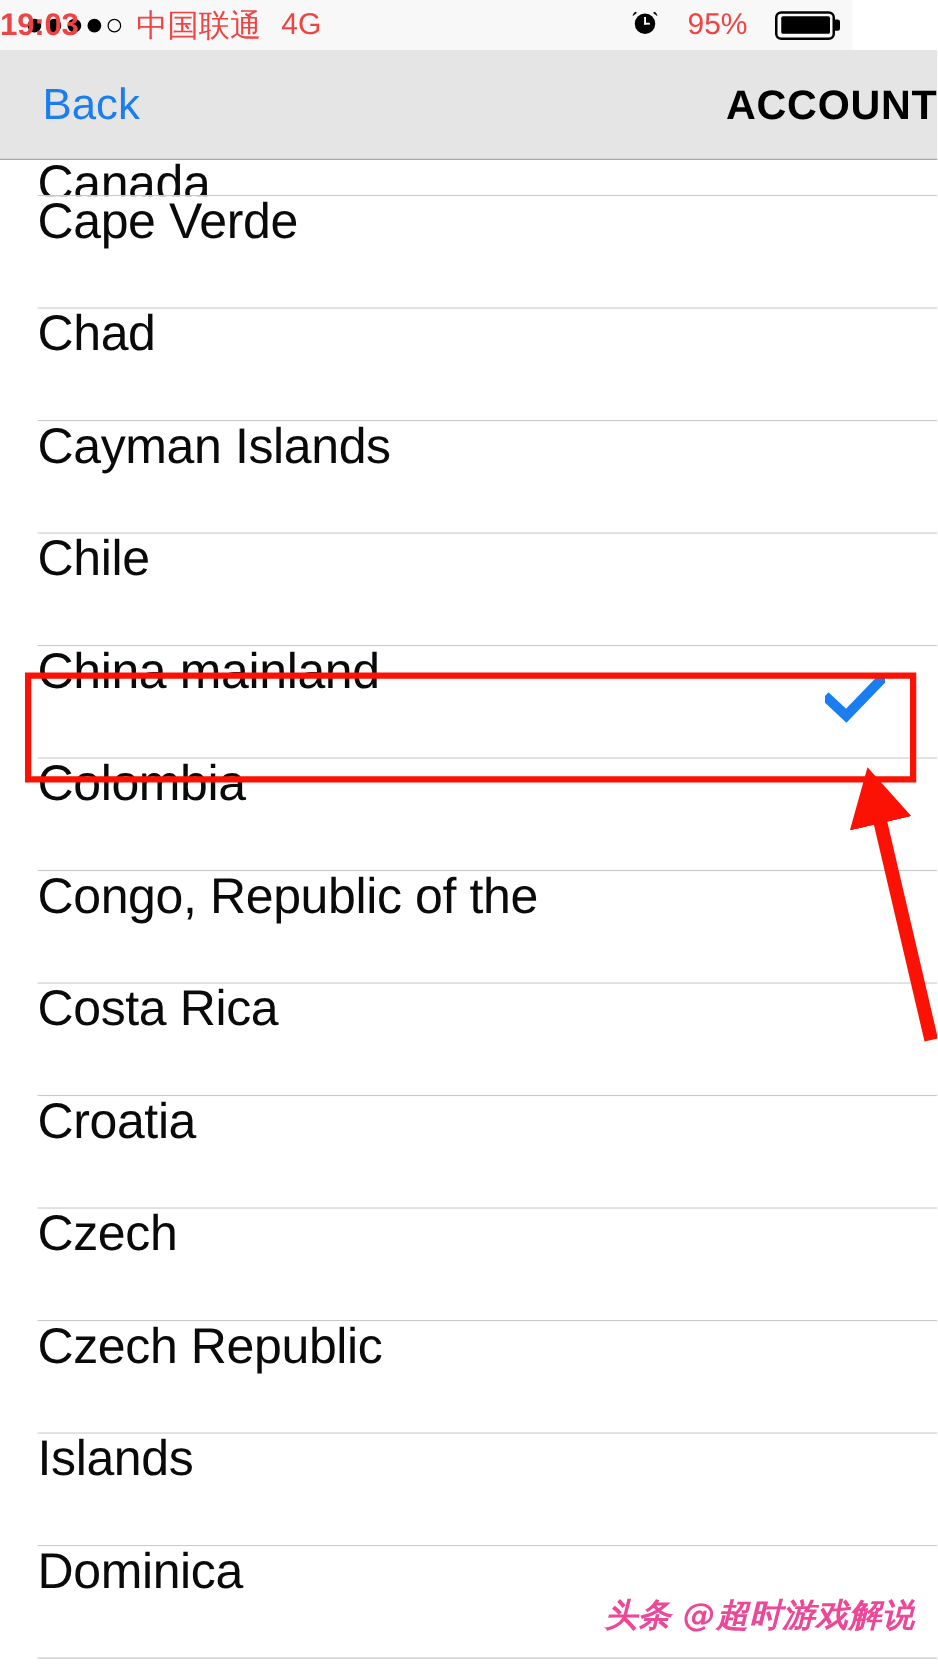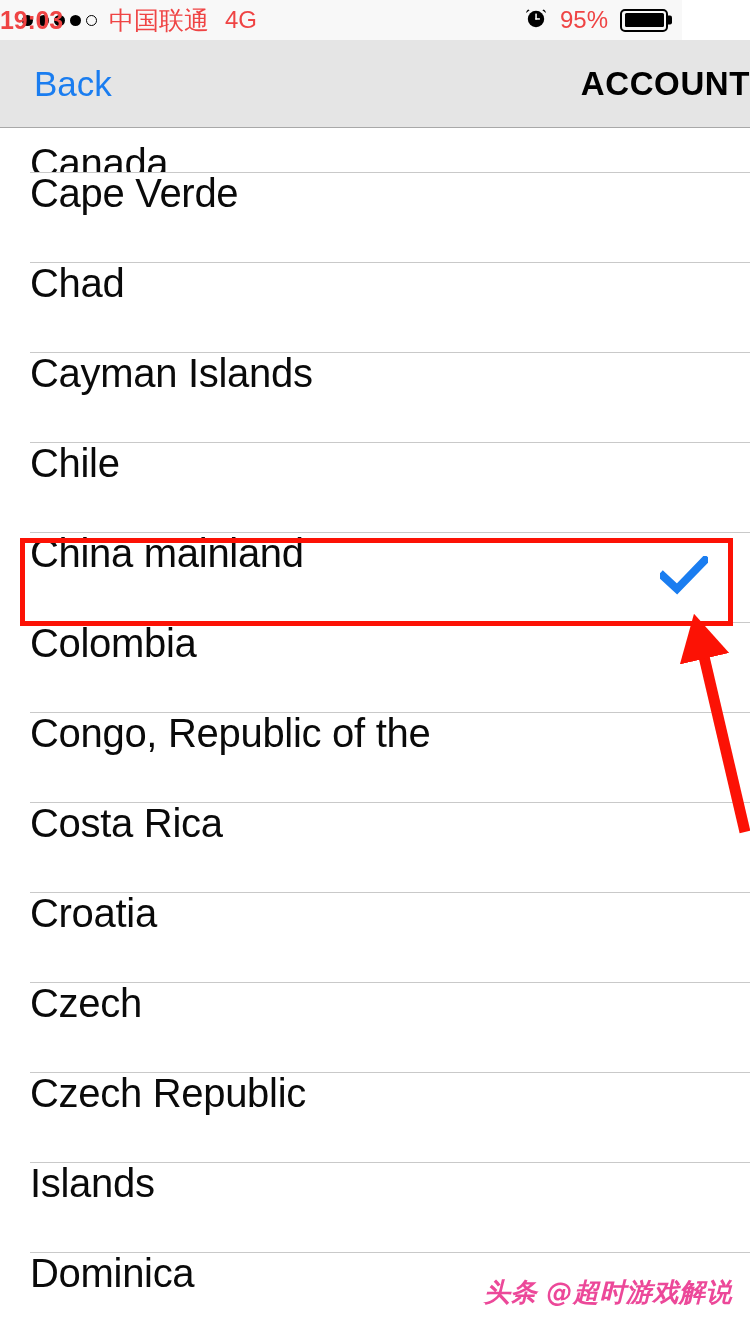--- a/index.html
+++ b/index.html
@@ -76,21 +76,21 @@
     font-size: 25px;
     font-weight: bold;
     letter-spacing: -0.2px;
   }
 
   .sb-right {
     position: absolute;
     right: 14px;
     display: flex;
     align-items: center;
-    gap: 12px;
+    gap: 22px;
     justify-content: space-between;
   }
 
   .alarm-icon { display: block; }
 
   .battery-pct {
     font-size: 24px;
     line-height: 1;
   }
 
@@ -189,21 +189,21 @@
     position: absolute;
     left: 30px;
     right: 0;
     bottom: 0;
     height: 1px;
     background: #c9c9c9;
   }
 
   
   .row.clipped {
-    height: 44px;
+    height: 28px;
     align-items: flex-end;
   }
   .row.clipped .row-label {
     transform: translateY(10px);
   }
 
   .checkmark {
     position: absolute;
     right: 42px;
     top: 50%;

